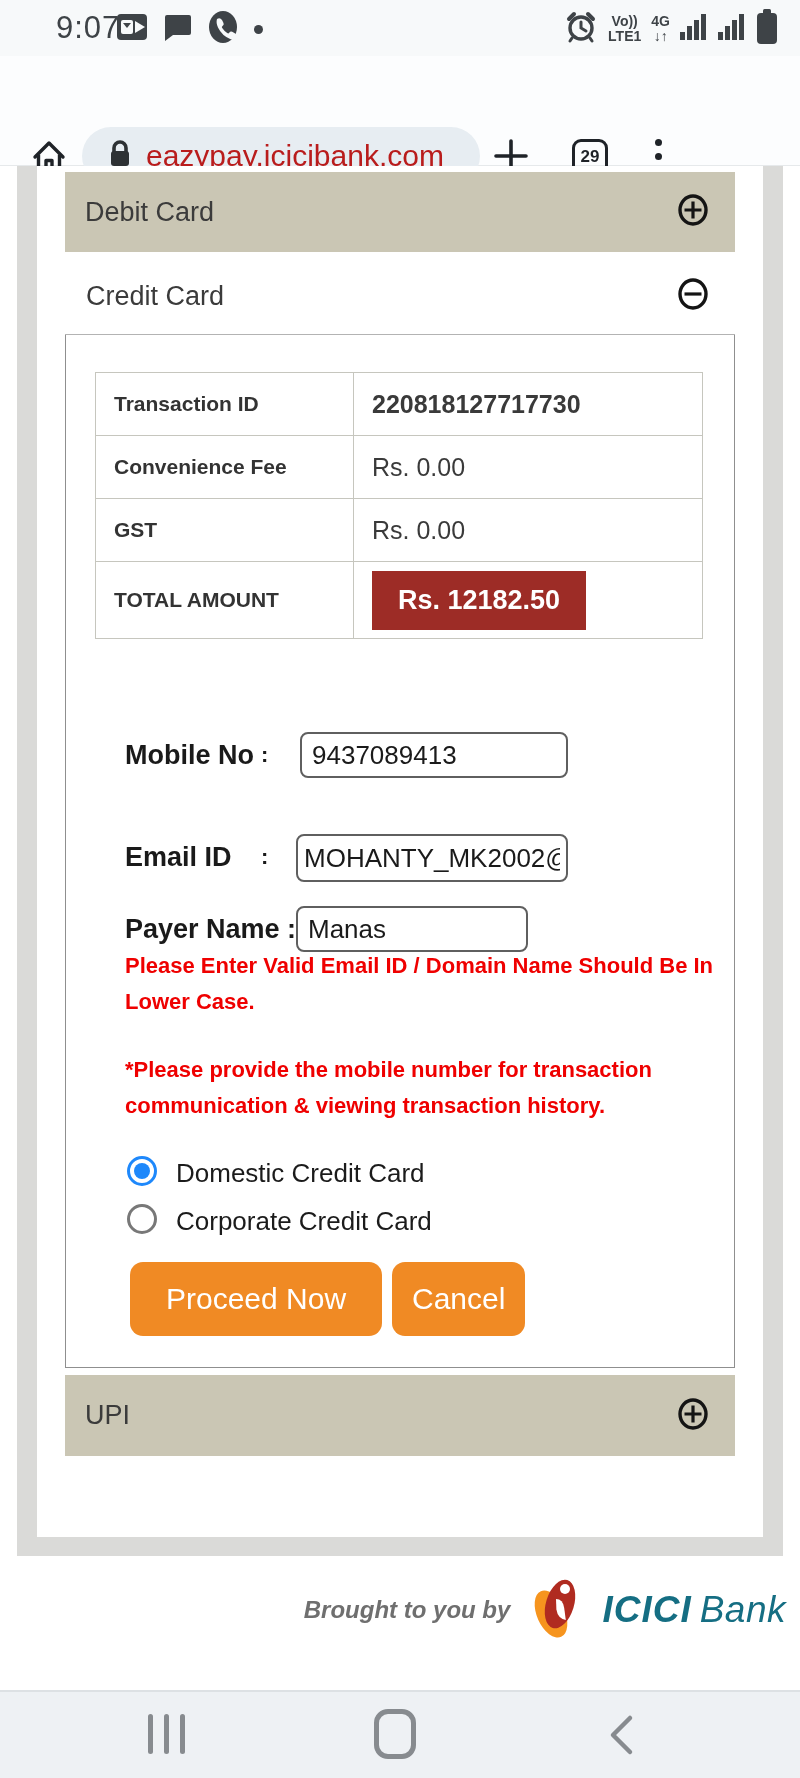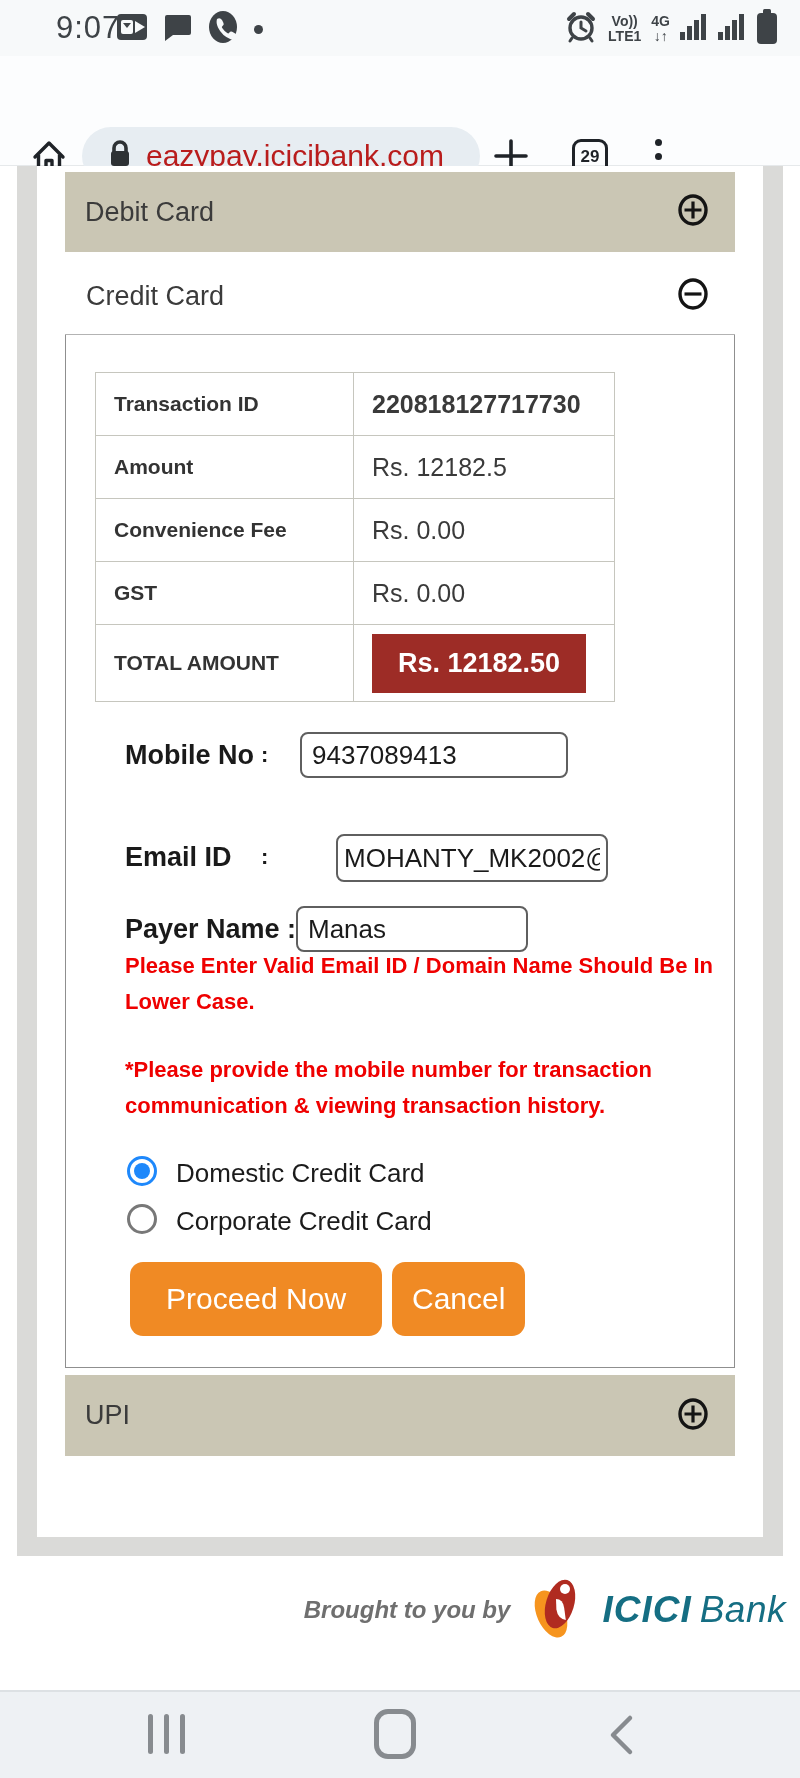--- a/index.html
+++ b/index.html
@@ -46,21 +46,21 @@
   .hdr-upi { top:1375px; height:81px; }
 
   
   .credit-panel { left:65px; top:258px; width:670px; height:1110px; background:#fff; border:1.5px solid #8f8f8f; }
   .credit-hdr { left:65px; top:258px; width:670px; height:77px; background:#fff; display:flex; align-items:center;
                 border-bottom:1px solid #b3b3b3; }
   .credit-hdr .sec-label { font-size:27px; color:#3b3b3b; padding-left:21px; }
   .credit-hdr .acc-icon { position:absolute; right:26px; top:50%; transform:translateY(-50%); }
 
   
-  .txn-table { left:95px; top:372px; width:520px; border-collapse:collapse; background:#fff; }
+  .txn-table { left:95px; top:372px; width:608px; border-collapse:collapse; background:#fff; }
   .txn-table td { border:1px solid #c6c6be; height:63px; padding-left:18px; vertical-align:middle; }
   .txn-table td.lbl { width:258px; font-size:21px; font-weight:700; color:#333; }
   .txn-table td.val { font-size:25px; color:#3a3a3a; }
   .txn-table .val-strong { font-size:27px; font-weight:700; color:#2d2d2d; }
   .txn-table tr.total-row td { height:77px; }
   .total-badge { display:inline-block; background:#9d2c26; color:#fff; font-size:27px; font-weight:700;
                  padding:14px 26px; }
 
   
   .f-label { font-size:27px; font-weight:700; color:#1a1a1a; line-height:46px; }
@@ -224,24 +224,20 @@
         <path d="M7.5 17 H24.5" stroke="#141414" stroke-width="3.2"></path>
       </svg>
   </span>
 </div>
 
 <table class="abs txn-table">
   <tbody>
     <tr>
       <td class="lbl">Transaction ID</td>
       <td class="val val-strong">220818127717730</td>
-    </tr>
-    <tr>
-      <td class="lbl">Amount</td>
-      <td class="val">Rs. 12182.5</td>
     </tr>
     <tr>
       <td class="lbl">Convenience Fee</td>
       <td class="val">Rs. 0.00</td>
     </tr>
     <tr>
       <td class="lbl">GST</td>
       <td class="val">Rs. 0.00</td>
     </tr>
     <tr class="total-row">
@@ -250,21 +246,21 @@
     </tr>
   </tbody>
 </table>
 
 <span class="abs f-label" style="left:125px; top:732px;">Mobile No</span>
 <span class="abs f-colon" style="left:261px; top:732px;">:</span>
 <input class="abs f-input" style="left: 300px; top: 732px; width: 268px; height: 46px;" value="9437089413">
 
 <span class="abs f-label" style="left:125px; top:834px;">Email ID</span>
 <span class="abs f-colon" style="left:261px; top:834px;">:</span>
-<input class="abs f-input" style="left: 296px; top: 834px; width: 272px; height: 48px; padding: 0px 6px; margin-left: 40px;" value="MOHANTY_MK2002@">
+<input class="abs f-input" style="left: 296px; top: 834px; width: 272px; height: 48px; padding: 0px 6px;" value="MOHANTY_MK2002@">
 
 <span class="abs f-label" style="left:125px; top:906px;">Payer Name :</span>
 <input class="abs f-input" style="left: 296px; top: 906px; width: 232px; height: 46px;" value="Manas">
 
 <div class="abs red-text" style="left:125px; top:948px; width:600px;">Please Enter Valid Email ID / Domain Name Should Be In Lower Case.</div>
 
 <div class="abs red-text" style="left:125px; top:1052px; width:585px;">*Please provide the mobile number for transaction communication &amp; viewing transaction history.</div>
 
 <div class="abs radio sel" style="left:127px; top:1156px;">
     <i></i>

